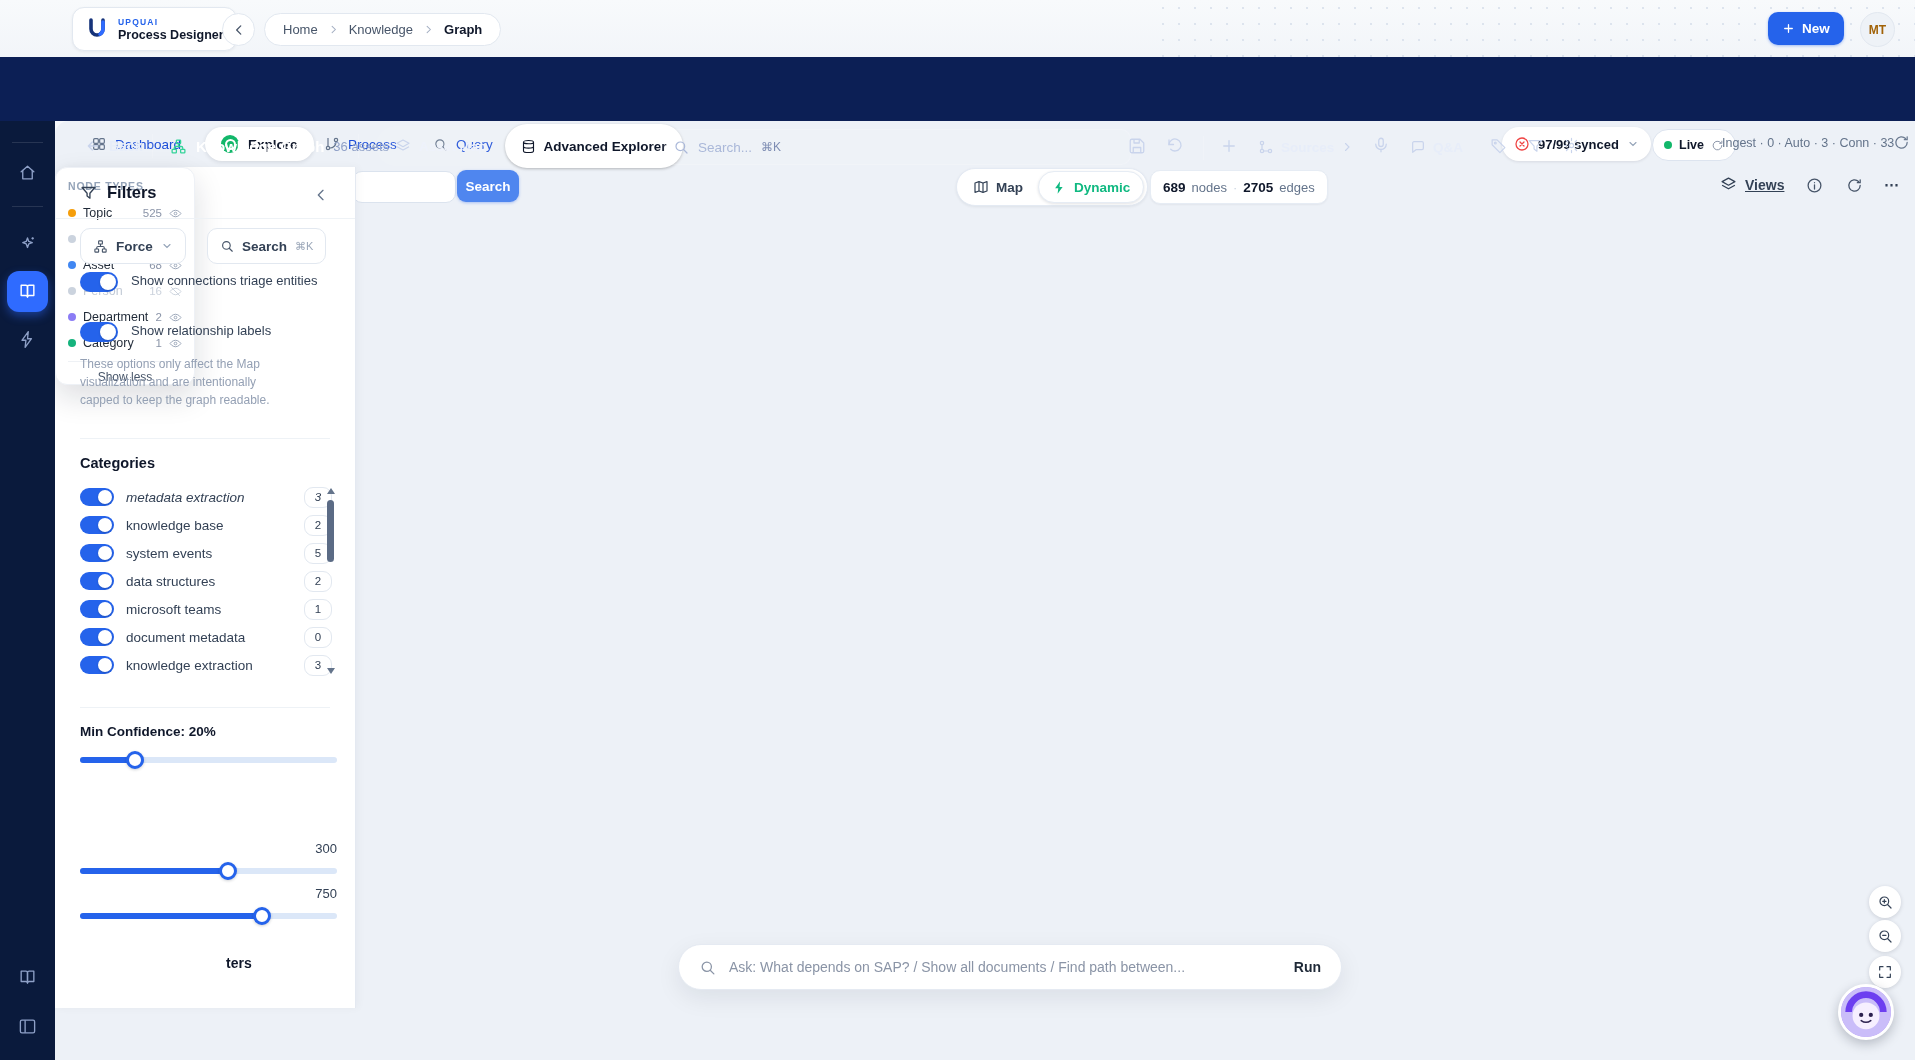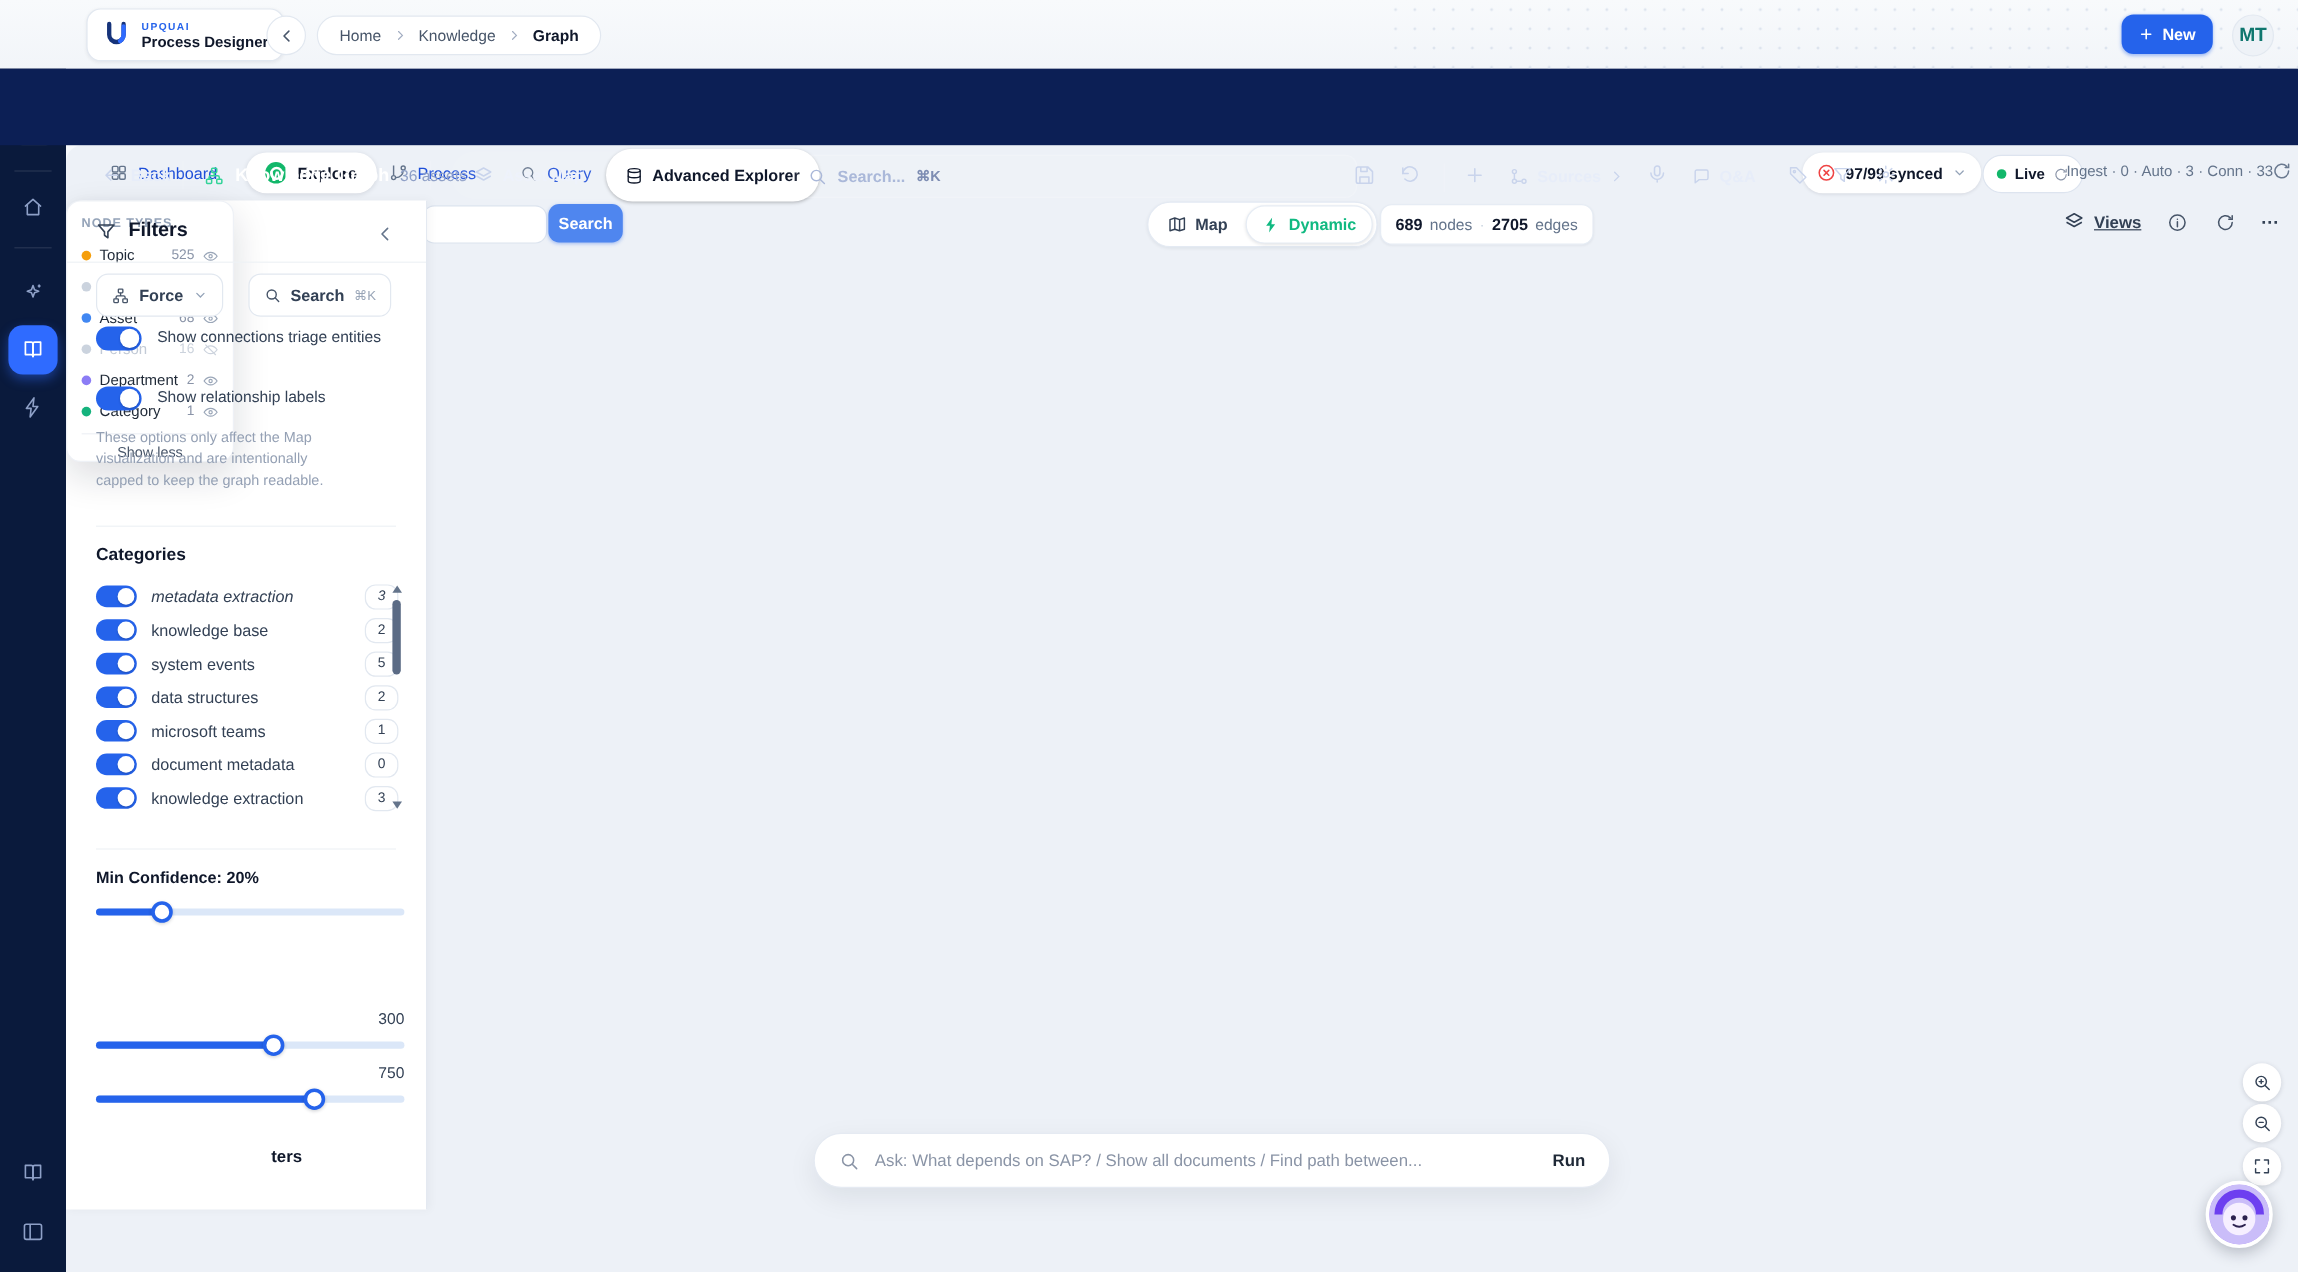--- a/index.html
+++ b/index.html
@@ -12,32 +12,32 @@
   #row1{left:0;top:0;width:1915px;height:57px;background:linear-gradient(#f8fafc,#f2f5f9);z-index:30;}
   #row1 .dotsbg{right:0;top:0;width:760px;height:57px;background-image:radial-gradient(#d7dfeb 1.2px,transparent 1.3px);background-size:16px 16px;opacity:.8;}
   .logo-card{left:72px;top:7px;height:42px;border-radius:12px;background:#fff;border:1px solid #e2e8f0;box-shadow:0 1px 3px rgba(15,23,42,.06);padding:0 12px;gap:9px;}
   .logo-upq{font-size:8.5px;font-weight:bold;letter-spacing:1.2px;color:#2563eb;}
   .logo-prod{font-size:12.5px;font-weight:bold;color:#0f172a;margin-top:1px;}
   .circle-btn{width:31px;height:31px;border-radius:50%;background:#fff;border:1px solid #e2e8f0;display:flex;align-items:center;justify-content:center;color:#475569;}
   .crumb-pill{left:264px;top:13px;height:31px;border-radius:999px;background:#fff;border:1px solid #e2e8f0;padding:0 18px;gap:10px;font-size:13px;color:#475569;}
   .crumb-pill .sep{color:#a3aec2;display:flex;}
   .crumb-last{font-weight:bold;color:#0f172a;}
   .new-btn{left:1768px;top:12px;height:33px;border-radius:10px;background:#2563eb;color:#fff;font-size:13.5px;font-weight:bold;padding:0 14px;gap:7px;box-shadow:0 1px 3px rgba(37,99,235,.4);}
-  .avatar{left:1860px;top:12px;width:33px;height:33px;border-radius:50%;background:#eef2f7;border:1px solid #e2e8f0;display:flex;align-items:center;justify-content:center;font-size:16px;font-weight:bold;color:#0f766e;}
+  .avatar{left:1860px;top:12px;width:33px;height:33px;border-radius:50%;background:#eef2f7;border:1px solid #e2e8f0;display:flex;align-items:center;justify-content:center;font-size:12px;font-weight:bold;color:#a16207;}
 
   
   #row2{left:0;top:57px;width:1915px;height:64px;background:#0c1f55;z-index:29;color:#dde6f8;}
   .vdiv{width:1px;height:24px;background:rgba(255,255,255,.16);}
   .tb-item{gap:8px;font-size:14px;color:#e7edf9;}
   .tb-title{font-size:15px;font-weight:bold;color:#fff;}
   .tb-sub{font-size:13px;color:#8fa0c7;}
   .tab-group{height:40px;border-radius:999px;background:rgba(255,255,255,.09);padding:0 3px;gap:2px;}
   .tab-dark{height:34px;border-radius:999px;padding:0 16px;gap:8px;font-size:13.5px;font-weight:bold;color:#eef2fb;}
   .tab-white{height:44px;border-radius:999px;background:#fff;color:#0f172a;padding:0 16px;gap:8px;font-size:13.5px;font-weight:bold;box-shadow:0 1px 3px rgba(0,0,0,.25);}
-  .tb-search{left:660px;top:72px;width:445px;height:34px;border-radius:10px;background:rgba(255,255,255,.09);border:1px solid rgba(255,255,255,.14);padding:0 12px;gap:9px;color:#aab8d9;font-size:13.5px;font-weight:bold;}
+  .tb-search{left:660px;top:72px;width:445px;height:34px;border-radius:10px;background:rgba(255,255,255,.09);border:1px solid rgba(255,255,255,.14);padding:0 12px;gap:9px;color:#aab8d9;font-size:13.5px;}
   .tb-kbd{font-size:12px;color:#7e8db3;}
   .ticon{color:#c9d4ec;display:flex;}
 
   
   #wrap{left:55px;top:121px;width:1860px;height:939px;background:#edf1f7;border-radius:14px 0 0 0;z-index:5;}
   .nav-item{gap:8px;font-size:13.5px;color:#1d4ed8;height:46px;}
   .nav-pill{height:34px;border-radius:999px;background:#fff;box-shadow:0 1px 4px rgba(15,23,42,.12);padding:0 16px;gap:9px;font-size:13.5px;font-weight:bold;color:#0f172a;}
   .exp-ic{width:18px;height:18px;border-radius:50%;background:#12b76a;position:relative;}
   .exp-ic::after{content:"";position:absolute;left:4px;top:4px;width:7px;height:7px;border:2px solid #fff;border-radius:50%;}
   .sync-pill{height:34px;border-radius:999px;background:#fff;box-shadow:0 1px 3px rgba(15,23,42,.1);padding:0 12px;gap:8px;font-size:13px;font-weight:bold;color:#0f172a;}

